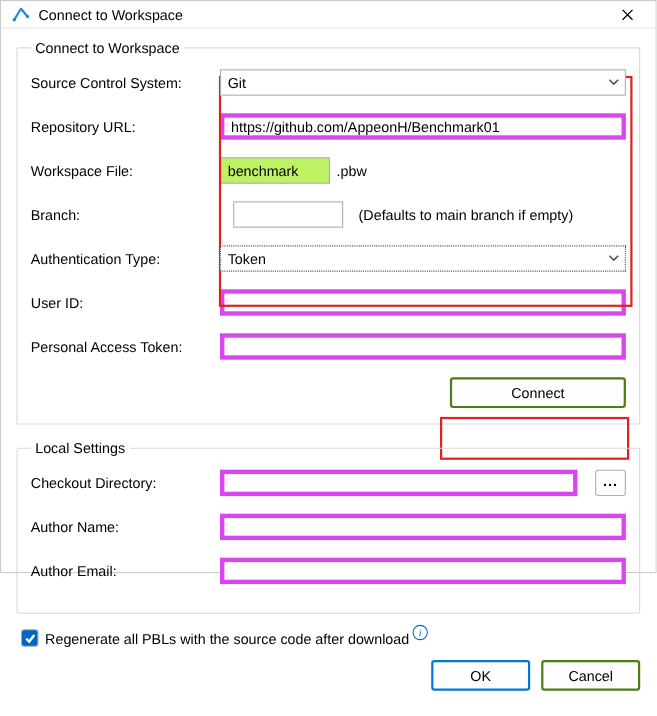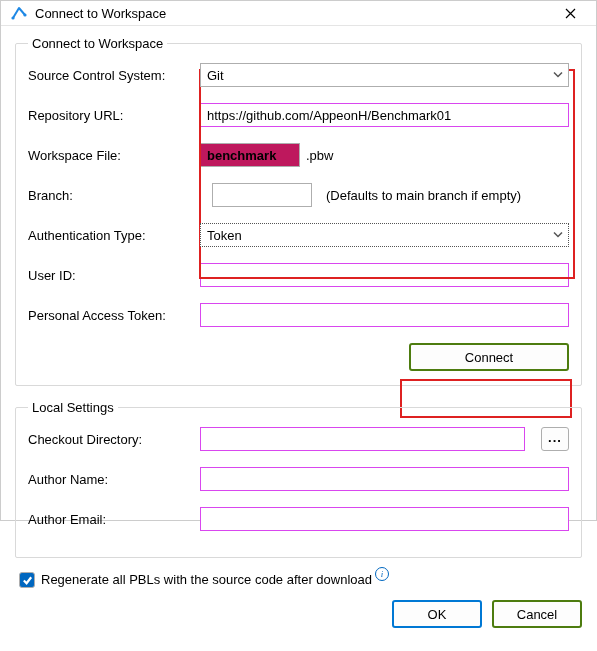--- a/index.html
+++ b/index.html
@@ -105,21 +105,21 @@
       justify-content: space-between;
     }
     .form-label {
       width: 160px;
       flex-shrink: 0;
       color: #000;
     }
     .form-control {
       flex: 1;
       height: 24px;
-      border: 1px solid #d946ef;
+      border: 4px solid #d946ef;
       padding: 0 6px;
       background: #fff;
       outline: none;
       font-family: inherit;
     }
     .select-wrap {
       flex: 1;
       position: relative;
       height: 24px;
     }
@@ -154,23 +154,22 @@
     .workspace-row {
       display: flex;
       align-items: center;
       gap: 6px;
     }
     .workspace-input {
       width: 100px;
       height: 24px;
       border: 1px solid #aeaeae;
       padding: 0 6px;
-      background: #be185d;
+      background: #bef264;
       outline: none;
-      font-weight: bold;
     }
     .branch-input {
       width: 100px;
       height: 24px;
       border: 1px solid #aeaeae;
       padding: 0 6px;
       background: #fff;
       outline: none;
     }
     .branch-hint {
@@ -205,20 +204,21 @@
       display: flex;
       align-items: center;
       justify-content: center;
       cursor: pointer;
       font-weight: bold;
       letter-spacing: 1px;
       padding-bottom: 4px;
     }
     .checkbox-row {
       display: flex;
+      align-items: center;
       margin: 8px 4px 0 4px;
     }
     .checkbox {
       width: 16px;
       height: 16px;
       border: 1px solid #aeaeae;
       border-radius: 3px;
       background: #0067c0;
       margin-right: 6px;
       display: flex;

